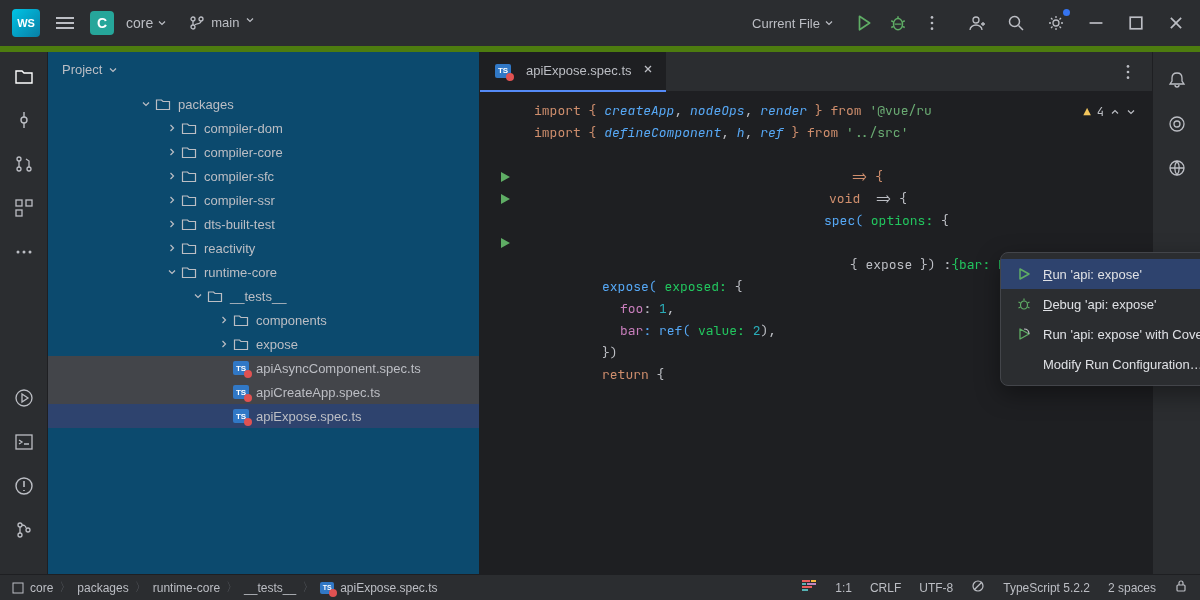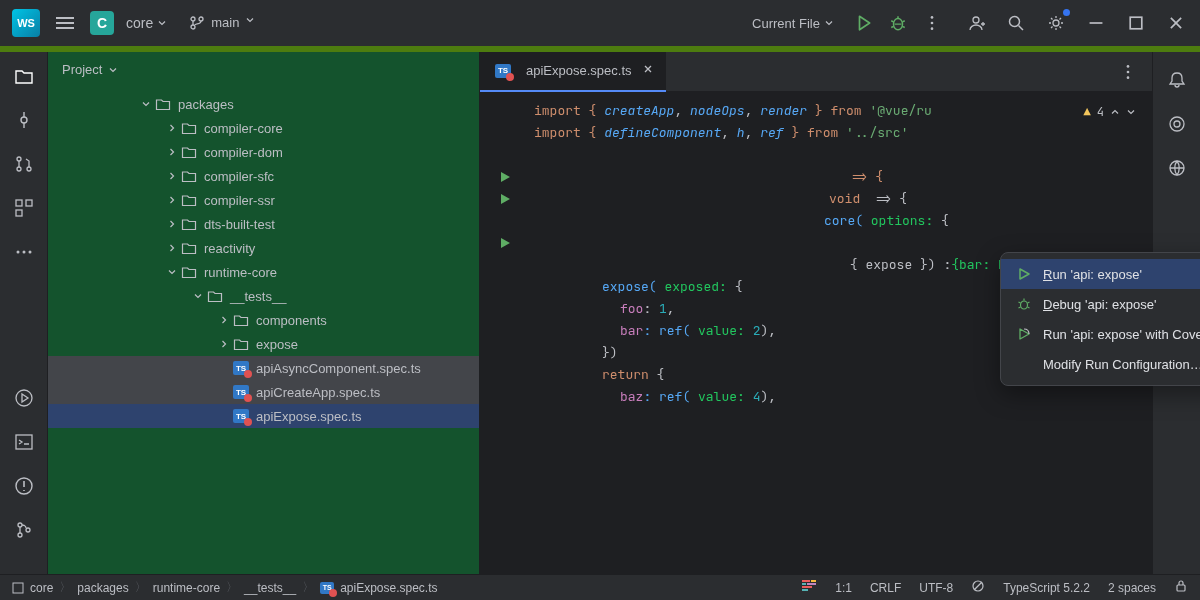--- a/index.html
+++ b/index.html
@@ -16,21 +16,21 @@
 .run-config { color: #bcbec4; display: flex; align-items: center; gap: 4px; padding: 4px 8px; }
 .titlebar-right { display: flex; align-items: center; gap: 16px; margin-left: 20px; }
 .icon-btn { width: 24px; height: 24px; display: flex; align-items: center; justify-content: center; cursor: pointer; color: #bcbec4; }
 .icon-btn svg { width: 18px; height: 18px; }
 .main { display: flex; height: 522px; }
 .left-rail { width: 48px; background: #2b2d30; border-right: 1px solid #1e1f22; display: flex; flex-direction: column; align-items: center; padding-top: 12px; gap: 20px; }
 .rail-icon { width: 24px; height: 24px; display: flex; align-items: center; justify-content: center; cursor: pointer; color: #bcbec4; }
 .rail-icon.active { color: #fff; }
 .rail-icon svg { width: 20px; height: 20px; }
 .rail-spacer { flex: 1; }
-.project-panel { width: 432px; background: #14532d; border-right: 1px solid #1e1f22; display: flex; flex-direction: column; }
+.project-panel { width: 432px; background: #0c4a6e; border-right: 1px solid #1e1f22; display: flex; flex-direction: column; }
 .panel-header { padding: 10px 14px; display: flex; align-items: center; gap: 6px; border-bottom: 1px solid transparent; }
 .panel-title { font-size: 13px; color: #bcbec4; font-weight: 500; }
 .tree { flex: 1; overflow-y: auto; padding-top: 4px; }
 .tree-item { display: flex; align-items: center; padding: 3px 0; cursor: pointer; }
 .tree-item.selected { background: #2e436e; }
 .tree-item.highlighted { background: #43454a; }
 .tree-chevron { width: 16px; display: inline-flex; justify-content: center; color: #bcbec4; }
 .tree-icon { width: 18px; height: 18px; margin-right: 6px; display: inline-flex; align-items: center; justify-content: center; }
 .folder-icon { color: #bcbec4; }
 .ts-icon { width: 16px; height: 14px; background: #3178c6; border-radius: 2px; font-size: 8px; font-weight: bold; color: #fff; display: flex; align-items: center; justify-content: center; position: relative; }
@@ -256,34 +256,34 @@
           <span class="tree-chevron">
             <svg width="10" height="10" viewBox="0 0 10 10">
               <path d="M3.5 2 L6.5 5 L3.5 8" stroke="#bcbec4" fill="none" stroke-width="1.2"></path>
             </svg>
           </span>
           <span class="tree-icon folder-icon">
             <svg width="16" height="16" viewBox="0 0 16 16">
               <path d="M1.5 4 h5 l1.5 1.5 h6.5 v8 H1.5 Z" fill="none" stroke="#bcbec4" stroke-width="1.2"></path>
             </svg>
           </span>
+          <span>compiler-dom</span>
+        </div>
+      <div class="tree-item" style="padding-left:116px">
+          <span class="tree-chevron">
+            <svg width="10" height="10" viewBox="0 0 10 10">
+              <path d="M3.5 2 L6.5 5 L3.5 8" stroke="#bcbec4" fill="none" stroke-width="1.2"></path>
+            </svg>
+          </span>
+          <span class="tree-icon folder-icon">
+            <svg width="16" height="16" viewBox="0 0 16 16">
+              <path d="M1.5 4 h5 l1.5 1.5 h6.5 v8 H1.5 Z" fill="none" stroke="#bcbec4" stroke-width="1.2"></path>
+            </svg>
+          </span>
           <span>compiler-core</span>
-        </div>
-      <div class="tree-item" style="padding-left:116px">
-          <span class="tree-chevron">
-            <svg width="10" height="10" viewBox="0 0 10 10">
-              <path d="M3.5 2 L6.5 5 L3.5 8" stroke="#bcbec4" fill="none" stroke-width="1.2"></path>
-            </svg>
-          </span>
-          <span class="tree-icon folder-icon">
-            <svg width="16" height="16" viewBox="0 0 16 16">
-              <path d="M1.5 4 h5 l1.5 1.5 h6.5 v8 H1.5 Z" fill="none" stroke="#bcbec4" stroke-width="1.2"></path>
-            </svg>
-          </span>
-          <span>compiler-dom</span>
         </div>
       <div class="tree-item" style="padding-left:116px">
           <span class="tree-chevron">
             <svg width="10" height="10" viewBox="0 0 10 10">
               <path d="M3.5 2 L6.5 5 L3.5 8" stroke="#bcbec4" fill="none" stroke-width="1.2"></path>
             </svg>
           </span>
           <span class="tree-icon folder-icon">
             <svg width="16" height="16" viewBox="0 0 16 16">
               <path d="M1.5 4 h5 l1.5 1.5 h6.5 v8 H1.5 Z" fill="none" stroke="#bcbec4" stroke-width="1.2"></path>
@@ -455,29 +455,28 @@
               <path d="M2 1 L11 6 L2 11 Z" class="play-svg" fill="#5fad65"></path>
             </svg>
           </div>
       </div>
       <div class="code-lines">
         <div class="code-line"><span class="kw">import { </span><span class="fn">createApp</span><span class="punc">, </span><span class="fn">nodeOps</span><span class="punc">, </span><span class="fn">render</span><span class="kw"> } from </span><span class="str">'@vue/ru</span></div>
         <div class="code-line"><span class="kw">import { </span><span class="fn">defineComponent</span><span class="punc">, </span><span class="fn">h</span><span class="punc">, </span><span class="fn">ref</span><span class="kw"> } from </span><span class="str">'../src'</span></div>
         <div class="code-line"></div>
         <div class="code-line" style="padding-left:310px"><span class="kw"> =&gt; {</span></div>
         <div class="code-line" style="padding-left:295px"><span class="kw">void</span><span class="punc">  =&gt; {</span></div>
-        <div class="code-line" style="padding-left:290px"><span class="fn2">core(</span><span class="param"> options: </span><span class="punc">{</span></div>
+        <div class="code-line" style="padding-left:290px"><span class="fn2">spec(</span><span class="param"> options: </span><span class="punc">{</span></div>
         <div class="code-line"></div>
         <div class="code-line" style="padding-left:308px"><span class="punc"> { expose }) :</span><span class="param">{bar: Ref&lt;...&gt;, baz:  </span></div>
         <div class="code-line" style="padding-left:68px"><span class="fn2">expose(</span><span class="param"> exposed: </span><span class="punc">{</span></div>
         <div class="code-line" style="padding-left:86px"><span class="prop">foo</span><span class="punc">: </span><span class="num">1</span><span class="punc">,</span></div>
         <div class="code-line" style="padding-left:86px"><span class="prop">bar</span><span class="fn2">: ref(</span><span class="param"> value: </span><span class="num">2</span><span class="punc">),</span></div>
         <div class="code-line" style="padding-left:68px"><span class="punc">})</span></div>
         <div class="code-line" style="padding-left:68px"><span class="kw">return</span><span class="punc"> {</span></div>
-        <div class="code-line" style="padding-left:86px"><span class="prop">baz</span><span class="fn2">: ref(</span><span class="param"> value: </span><span class="num">4</span><span class="punc">),</span></div>
       </div>
     </div>
 
     <div class="context-menu">
       <div class="menu-item selected">
         <span class="menu-icon">
             <svg width="14" height="14" viewBox="0 0 14 14">
               <path d="M3 2 L12 7 L3 12 Z" fill="none" stroke="#5fad65" stroke-width="1.5" stroke-linejoin="round"></path>
             </svg>
           </span>

